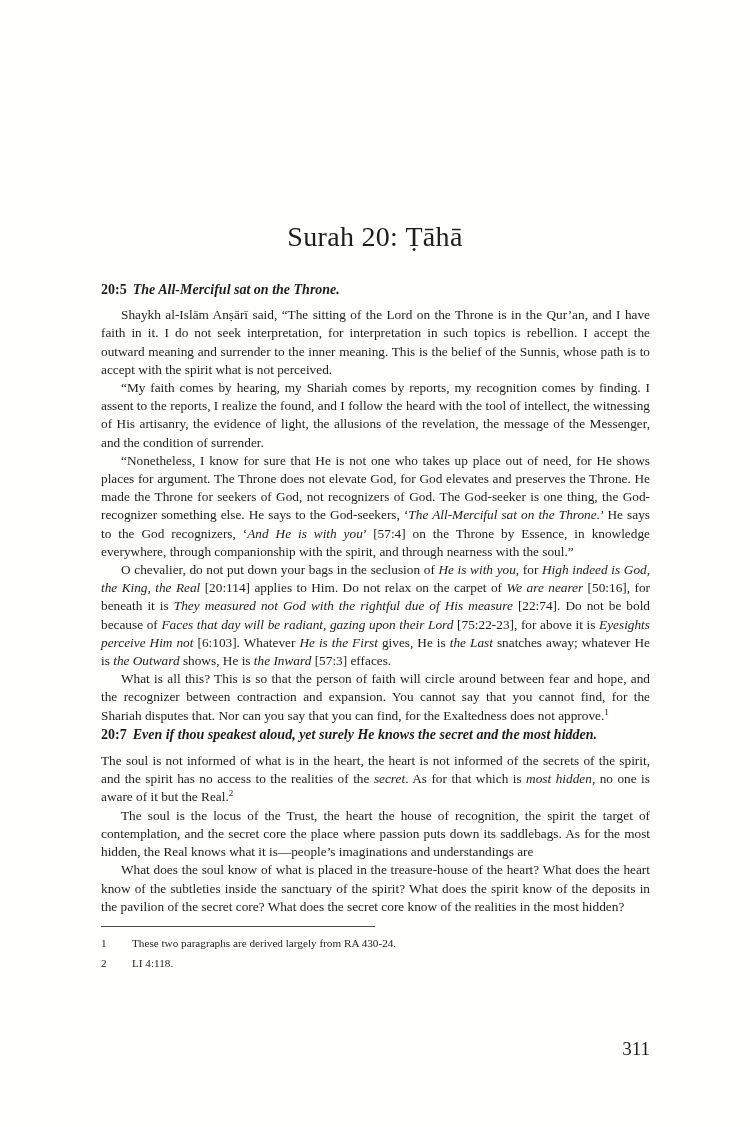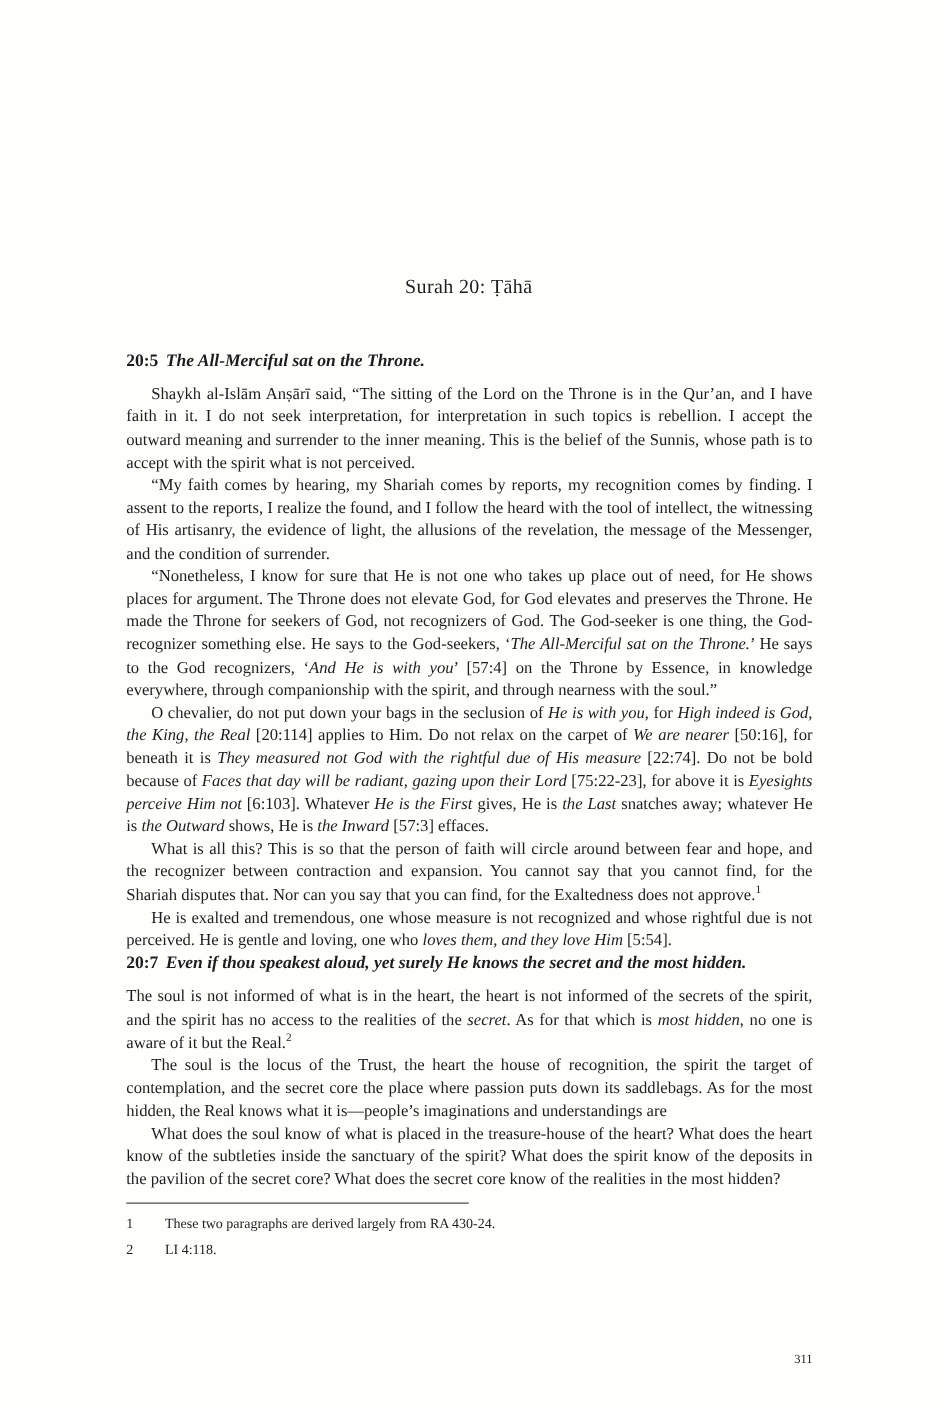--- a/index.html
+++ b/index.html
@@ -9,21 +9,21 @@
     background: #fefefd;
     position: relative;
     font-family: "Liberation Serif", "DejaVu Serif", serif;
     color: #1d1d1d;
     -webkit-font-smoothing: antialiased;
   }
   .sheet { position: absolute; inset: 0; overflow: hidden; }
   .title {
     position: absolute; top: 221px; left: 0; width: 750px;
     margin: 0; text-align: center;
-    font-size: 16px; font-weight: 400; letter-spacing: 0.3px;
+    font-size: 28px; font-weight: 400; letter-spacing: 0.3px;
   }
   .content {
     position: absolute; top: 281px; left: 101px; width: 549px;
     font-size: 13.3px; line-height: 18.2px;
     text-align: justify;
   }
   .content h2 {
     font-size: 14px; font-weight: 700;
     margin: 0 0 7px 0; text-align: left;
   }
@@ -35,38 +35,37 @@
   .ri  { font-style: italic; }
   .rbi { font-weight: 700; font-style: italic; }
   sup { font-size: 0.68em; line-height: 0; }
   .footnotes { margin-top: 10px; text-align: left; }
   .fn-rule { width: 274px; height: 0; border-top: 1px solid #4c4c4c; margin: 0 0 6px 0; }
   .fn-row { display: flex; font-size: 11.2px; line-height: 20.2px; }
   .fn-num { width: 31px; flex: none; }
   .fn-text { flex: 1; }
   .page-number {
     position: absolute; top: 1038px; left: 101px; width: 549px;
-    text-align: right; font-size: 10px; margin-top: 44px;
+    text-align: right; font-size: 19px;
   }
 </style>
 </head>
 <body>
 
 <div class="sheet">
   <h1 class="title">Surah 20: Ṭāhā</h1>
 
   <div class="content">
 
     <h2><span class="rb">20:5</span><span class="rbi">The All-Merciful sat on the Throne.</span></h2>
       <p class="ind"><span>Shaykh al-Islām Anṣārī said, “The sitting of the Lord on the Throne is in the Qur’an, and I have faith in it. I do not seek interpretation, for interpretation in such topics is rebellion. I accept the outward meaning and surrender to the inner meaning. This is the belief of the Sunnis, whose path is to accept with the spirit what is not perceived.</span></p>
       <p class="ind"><span>“My faith comes by hearing, my Shariah comes by reports, my recognition comes by finding. I assent to the reports, I realize the found, and I follow the heard with the tool of intellect, the witnessing of His artisanry, the evidence of light, the allusions of the revelation, the message of the Messenger, and the condition of surrender.</span></p>
       <p class="ind"><span>“Nonetheless, I know for sure that He is not one who takes up place out of need, for He shows places for argument. The Throne does not elevate God, for God elevates and preserves the Throne. He made the Throne for seekers of God, not recognizers of God. The God-seeker is one thing, the God-recognizer something else. He says to the God-seekers, ‘</span><span class="ri">The All-Merciful sat on the Throne.</span><span>’ He says to the God recognizers, ‘</span><span class="ri">And He is with you</span><span>’ [57:4] on the Throne by Essence, in knowledge everywhere, through companionship with the spirit, and through nearness with the soul.”</span></p>
       <p class="ind"><span>O chevalier, do not put down your bags in the seclusion of </span><span class="ri">He is with you</span><span>, for </span><span class="ri">High indeed is God, the King, the Real</span><span> [20:114] applies to Him. Do not relax on the carpet of </span><span class="ri">We are nearer</span><span> [50:16], for beneath it is </span><span class="ri">They measured not God with the rightful due of His measure</span><span> [22:74]. Do not be bold because of </span><span class="ri">Faces that day will be radiant, gazing upon their Lord</span><span> [75:22-23], for above it is </span><span class="ri">Eyesights perceive Him not</span><span> [6:103]. Whatever </span><span class="ri">He is the First</span><span> gives, He is </span><span class="ri">the Last</span><span> snatches away; whatever He is </span><span class="ri">the Outward</span><span> shows, He is </span><span class="ri">the Inward</span><span> [57:3] effaces.</span></p>
       <p class="ind"><span>What is all this? This is so that the person of faith will circle around between fear and hope, and the recognizer between contraction and expansion. You cannot say that you cannot find, for the Shariah disputes that. Nor can you say that you can find, for the Exaltedness does not approve.</span><sup>1</sup></p>
-      <p class="ind"><span>He is exalted and tremendous, one whose measure is not recognized and whose rightful due is not perceived. He is gentle and loving, one who </span><span class="ri">loves them, and they love Him</span><span> [5:54].</span></p>
       <h2><span class="rb">20:7</span><span class="rbi">Even if thou speakest aloud, yet surely He knows the secret and the most hidden.</span></h2>
       <p><span>The soul is not informed of what is in the heart, the heart is not informed of the secrets of the spirit, and the spirit has no access to the realities of the </span><span class="ri">secret</span><span>. As for that which is </span><span class="ri">most hidden</span><span>, no one is aware of it but the Real.</span><sup>2</sup></p>
       <p class="ind"><span>The soul is the locus of the Trust, the heart the house of recognition, the spirit the target of contemplation, and the secret core the place where passion puts down its saddlebags. As for the most hidden, the Real knows what it is—people’s imaginations and understandings are</span></p>
       <p class="ind"><span>What does the soul know of what is placed in the treasure-house of the heart? What does the heart know of the subtleties inside the sanctuary of the spirit? What does the spirit know of the deposits in the pavilion of the secret core? What does the secret core know of the realities in the most hidden?</span></p>
       <div class="footnotes">
       <div class="fn-rule"></div>
       <div class="fn-list">
           <div class="fn-row">
             <span class="fn-num">1</span>
             <span class="fn-text">These two paragraphs are derived largely from RA 430-24.</span>

